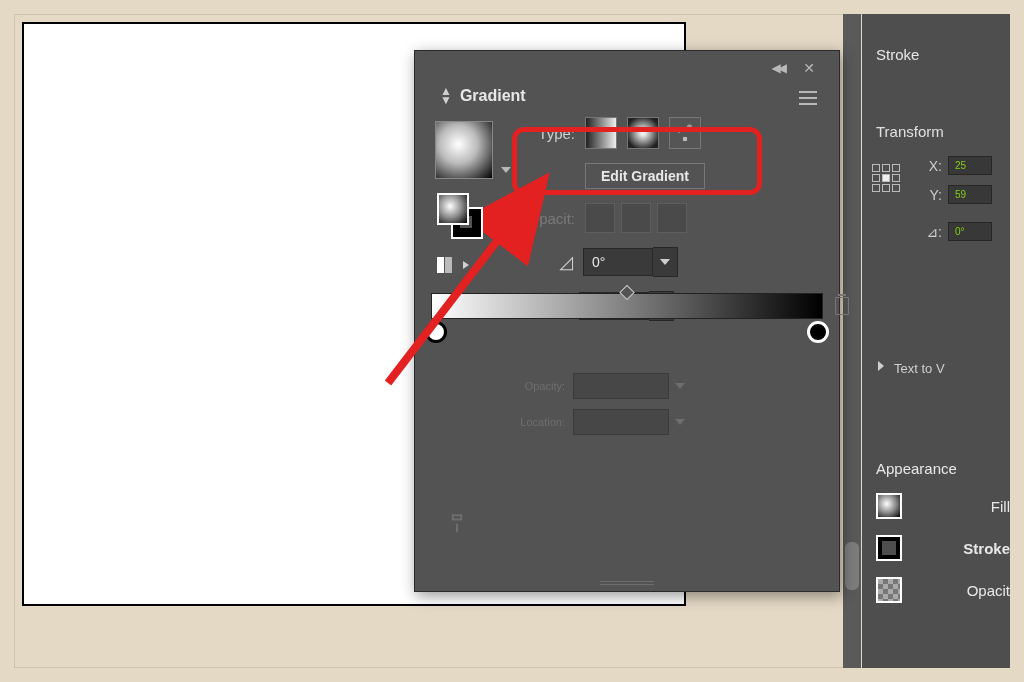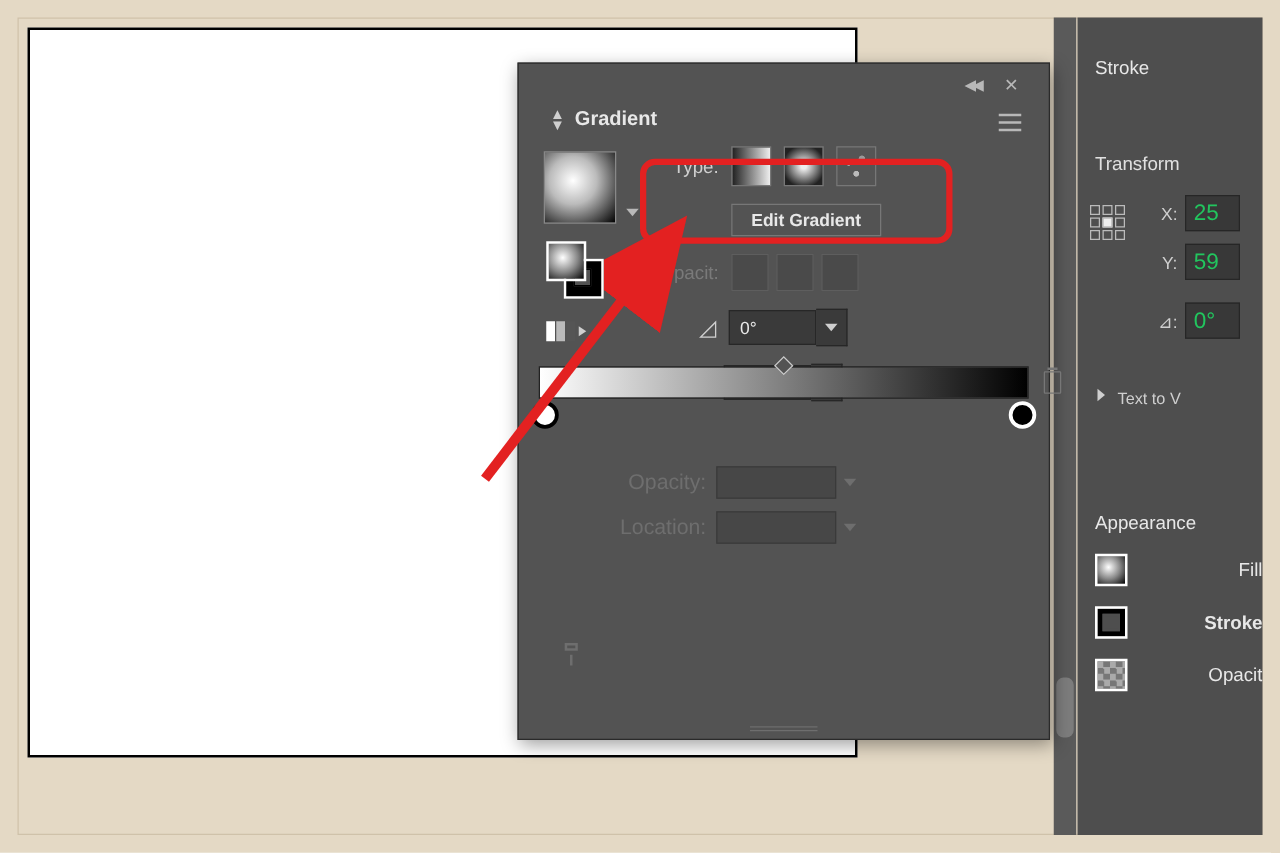--- a/index.html
+++ b/index.html
@@ -55,21 +55,21 @@
   .grad-slider{margin:20px 16px 0 16px;position:relative;height:70px;}
   .diamond{position:absolute;top:-6px;left:50%;transform:translateX(-50%) rotate(45deg);width:9px;height:9px;border:1px solid #ccc;background:#535353;}
   .grad-bar{height:24px;border:1px solid #222;background:linear-gradient(to right,#fff,#000);}
   .stop{position:absolute;top:28px;width:16px;height:16px;border-radius:50%;border:3px solid #fff;}
   .stop.white{left:-6px;background:#fff;border-color:#000;}
   .stop.black{right:-6px;background:#000;}
   .trash{position:absolute;right:-26px;top:4px;width:12px;height:16px;border:1px solid #777;border-radius:1px;}
   .trash::before{content:"";position:absolute;top:-4px;left:2px;width:8px;height:2px;background:#777;}
 
   .dim-row{display:flex;align-items:center;margin:10px 0 10px 70px;}
-  .dim-label{color:#6e6e6e;font-size:17px;min-width:80px;text-align:right;margin-right:8px;}
+  .dim-label{color:#6e6e6e;font-size:11px;min-width:80px;text-align:right;margin-right:8px;}
   .dim-input{width:94px;height:24px;background:#474747;border:1px solid #3a3a3a;}
   .dim-chev{width:22px;height:26px;display:flex;align-items:center;justify-content:center;}
   .dim-chev::after{content:"";width:0;height:0;border-left:5px solid transparent;border-right:5px solid transparent;border-top:6px solid #6e6e6e;}
   .eyedrop{width:24px;height:24px;transform:rotate(-45deg);color:#6e6e6e;position:absolute;left:30px;bottom:58px;}
   .eyedrop svg{width:24px;height:24px;}
 
   .resize-grip{position:absolute;bottom:4px;left:50%;transform:translateX(-50%);width:54px;height:6px;display:flex;flex-direction:column;gap:2px;align-items:center;}
   .resize-grip div{width:100%;height:1px;background:#6e6e6e;}
 
   
@@ -80,21 +80,21 @@
   .props{position:absolute;top:14px;right:14px;width:148px;bottom:14px;background:#4e4e4e;color:#cfcfcf;overflow:hidden;}
   .sect-head{padding:0 14px;font-size:15px;color:#e8e8e8;}
   .ellipse-head{margin-top:32px;}
   .transform-head{margin-top:60px;font-size:15px;color:#e0e0e0;}
   .xform-grid{position:relative;margin-top:16px;padding-left:14px;}
   .ref-point{width:30px;height:30px;display:grid;grid-template-columns:repeat(3,8px);grid-template-rows:repeat(3,8px);gap:2px;position:absolute;left:10px;top:8px;}
   .ref-point div{border:1px solid #bbb;}
   .ref-point div.sel{background:#eee;}
   .xf-row{display:flex;align-items:center;margin-bottom:10px;margin-left:44px;}
   .xf-label{width:22px;text-align:right;margin-right:6px;color:#cfcfcf;font-size:14px;}
-  .xf-val{background:#383838;border:1px solid #262626;padding:3px 6px;color:#22c55e;font-size:18px;min-width:30px;}
+  .xf-val{background:#383838;border:1px solid #262626;padding:3px 6px;color:#84cc16;font-size:10px;min-width:30px;}
   .chev-right{display:inline-block;width:0;height:0;border-top:5px solid transparent;border-bottom:5px solid transparent;border-left:6px solid #cfcfcf;margin-right:10px;}
   .appear-row{display:flex;align-items:center;margin:16px 0 0 14px;gap:12px;justify-content:space-between;}
   .swatch-box{width:22px;height:22px;border:2px solid #fff;}
   .swatch-fill{background:radial-gradient(circle at 40% 40%,#fff 0%,#888 50%,#000 100%);}
   .swatch-stroke{background:#4e4e4e;position:relative;}
   .swatch-stroke::after{content:"";position:absolute;top:4px;left:4px;right:4px;bottom:4px;border:2px solid #4e4e4e;background:#4e4e4e;}
   .swatch-stroke{box-shadow:inset 0 0 0 5px #000;}
   .checker{background:repeating-conic-gradient(#777 0 25%,#aaa 0 50%) 0 0/10px 10px;}
   .appear-label{font-size:15px;color:#e8e8e8;}
 </style>
@@ -232,21 +232,21 @@
     <div class="xf-row">
       <span class="xf-label">Y:</span>
       <span class="xf-val">59</span>
     </div>
     <div class="xf-row" style="margin-top:18px;">
       <span class="xf-label">⊿:</span>
       <span class="xf-val">0°</span>
     </div>
   </div>
 
-  <div style="margin:40px 0 0 16px;display:flex;align-items:flex-start;">
+  <div style="margin:120px 0 0 16px;display:flex;align-items:flex-start;">
     <span class="chev-right"></span>
     <span>Text to V</span>
   </div>
 
   <div class="sect-head" style="margin-top:84px;">Appearance</div>
   <div class="appear-row">
     <span class="swatch-box swatch-fill"></span>
     <span class="appear-label">Fill</span>
   </div>
   <div class="appear-row">

